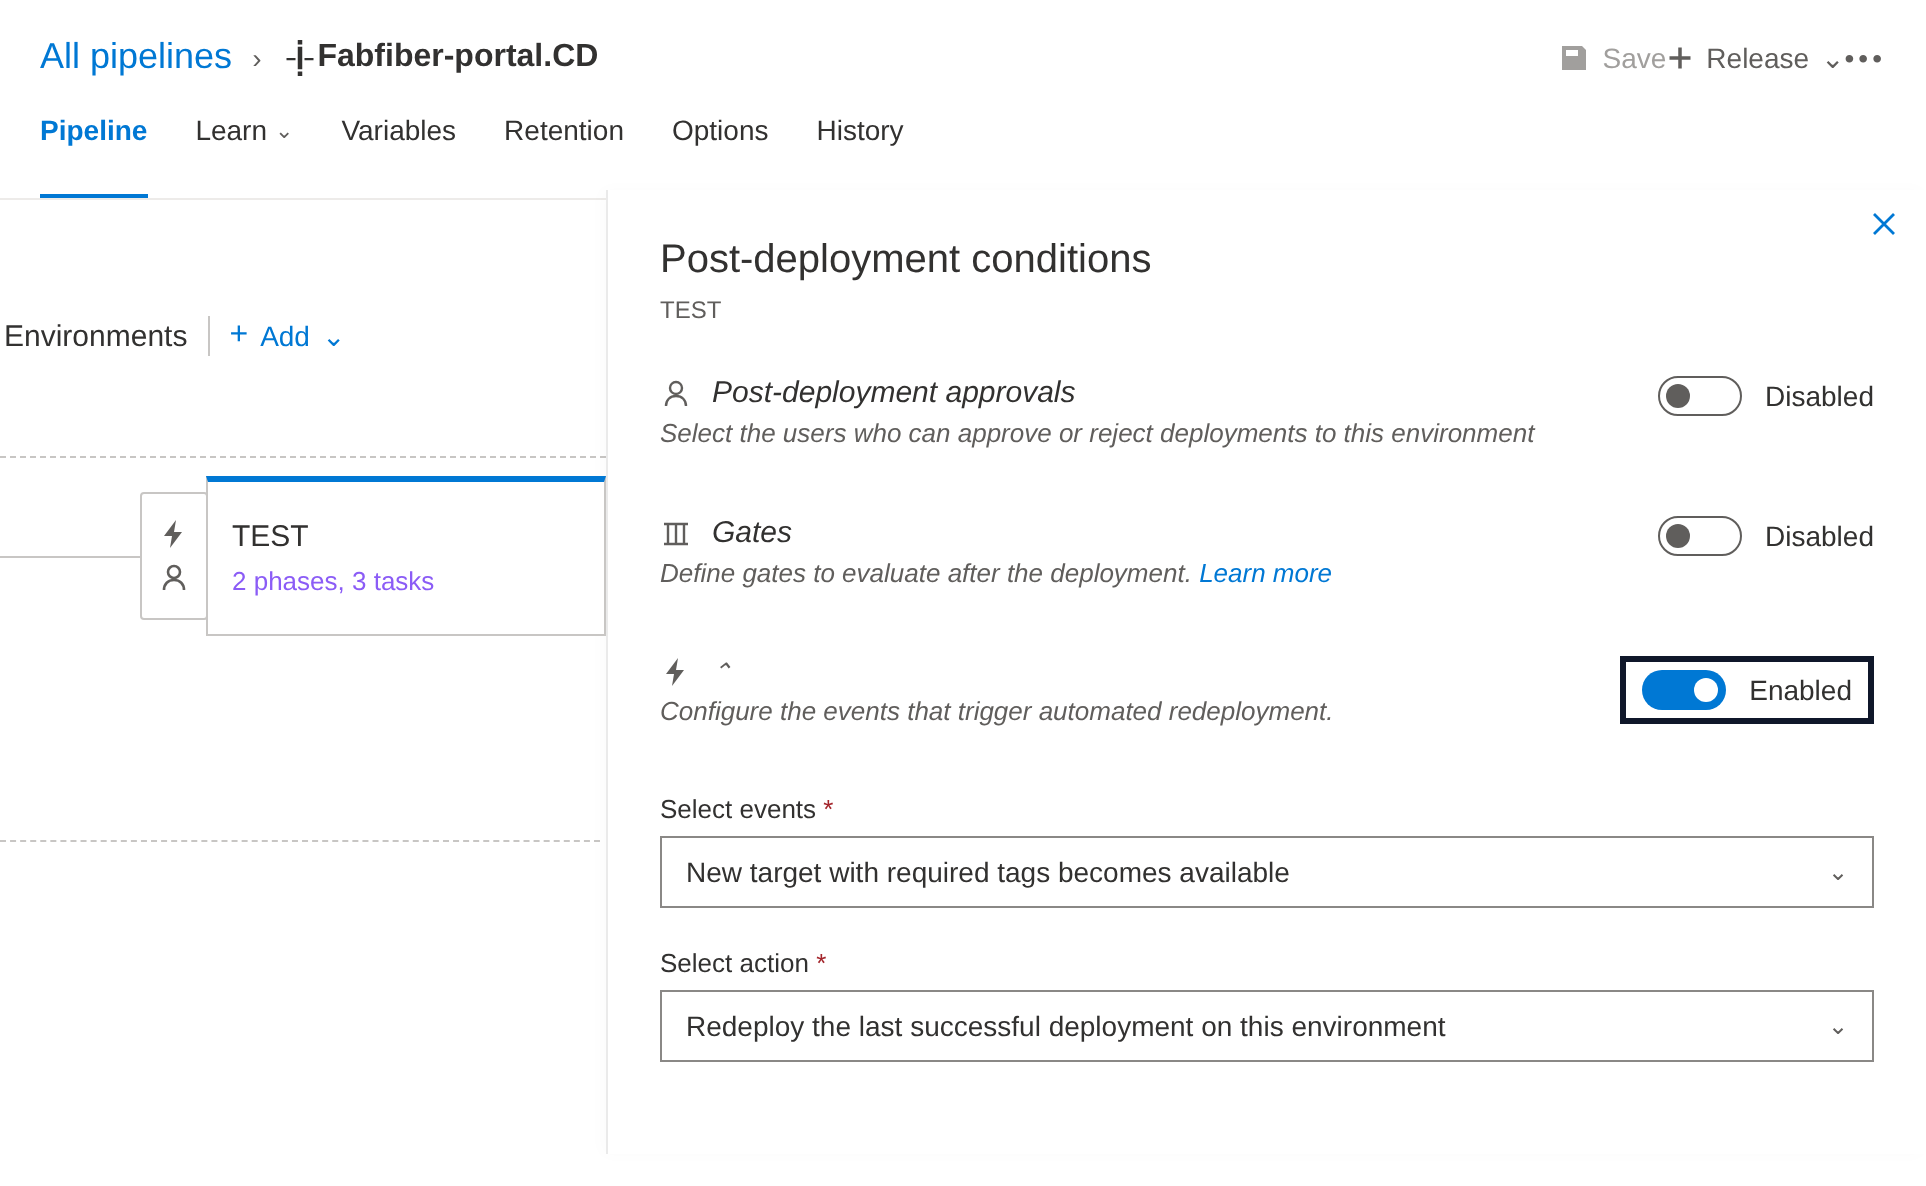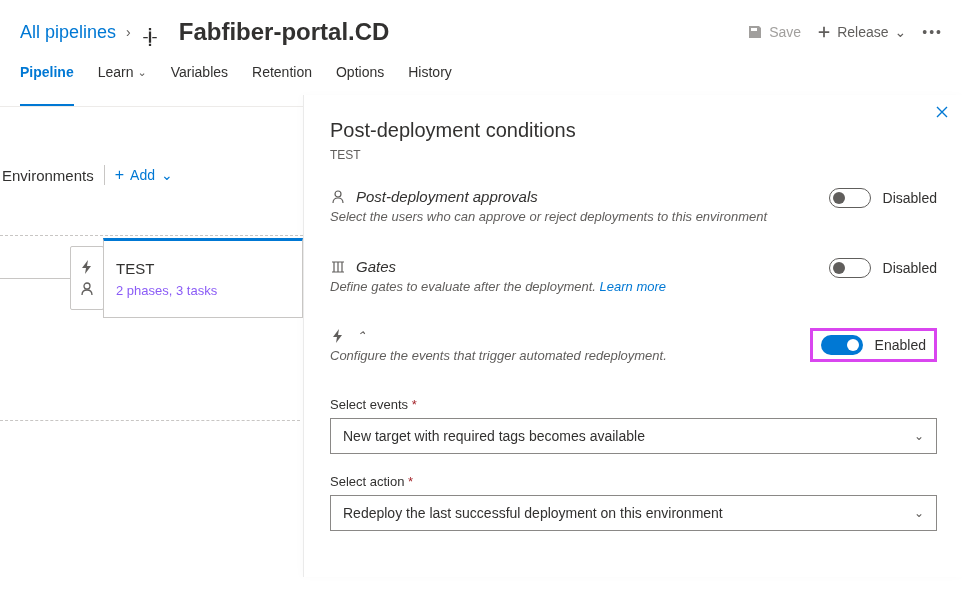--- a/index.html
+++ b/index.html
@@ -16,22 +16,22 @@
 
   
   .breadcrumb {
     display: flex;
     align-items: center;
     padding: 18px 20px 8px 20px;
     gap: 10px;
   }
   .breadcrumb .bc-link { color: #0078d4; font-size: 18px; cursor: pointer; }
   .breadcrumb .chev { color: #605e5c; font-size: 14px; }
-  .breadcrumb .bc-title { font-size: 24px; font-weight: 600; color: #323130; display:flex; align-items:flex-end; gap:20px;}
-  .breadcrumb .actions { margin-left: auto; display: flex; gap: 16px; align-items: center; color: #605e5c; justify-content: space-between; }
+  .breadcrumb .bc-title { font-size: 16px; font-weight: 600; color: #323130; display:flex; align-items:flex-start; gap:0;}
+  .breadcrumb .actions { margin-left: auto; display: flex; gap: 0; align-items: center; color: #605e5c; justify-content: space-between; }
   .breadcrumb .actions .act { display:flex; align-items:center; gap:6px; cursor:pointer; }
   .breadcrumb .actions .act.disabled { color:#a19f9d; }
 
   
   .tabs {
     display: flex;
     gap: 24px;
     padding: 10px 20px 0 20px;
     border-bottom: 1px solid #edebe9;
   }
@@ -108,21 +108,21 @@
     content:""; position:absolute; width:12px; height:12px; border-radius:50%;
     background:#605e5c; top:3px; left:3px;
   }
   .toggle.on { background:#0078d4; }
   .toggle.on::after {
     content:""; position:absolute; width:12px; height:12px; border-radius:50%;
     background:#fff; top:4px; right:4px;
   }
 
   .auto-highlight {
-    border:3px solid #d946ef; padding:4px 8px;
+    border:3px solid #0f172a; padding:4px 8px;
     display:flex; align-items:center; gap:12px;
   }
 
   .field { margin-bottom:20px; }
   .field-label { font-size:13px; color:#323130; margin-bottom:6px; }
   .req { color:#a4262c; }
   .select {
     border:1px solid #8a8886; height:36px; display:flex; align-items:center;
     padding:16px 12px; justify-content:space-between; cursor:pointer;
     background:#fff; color:#323130;

